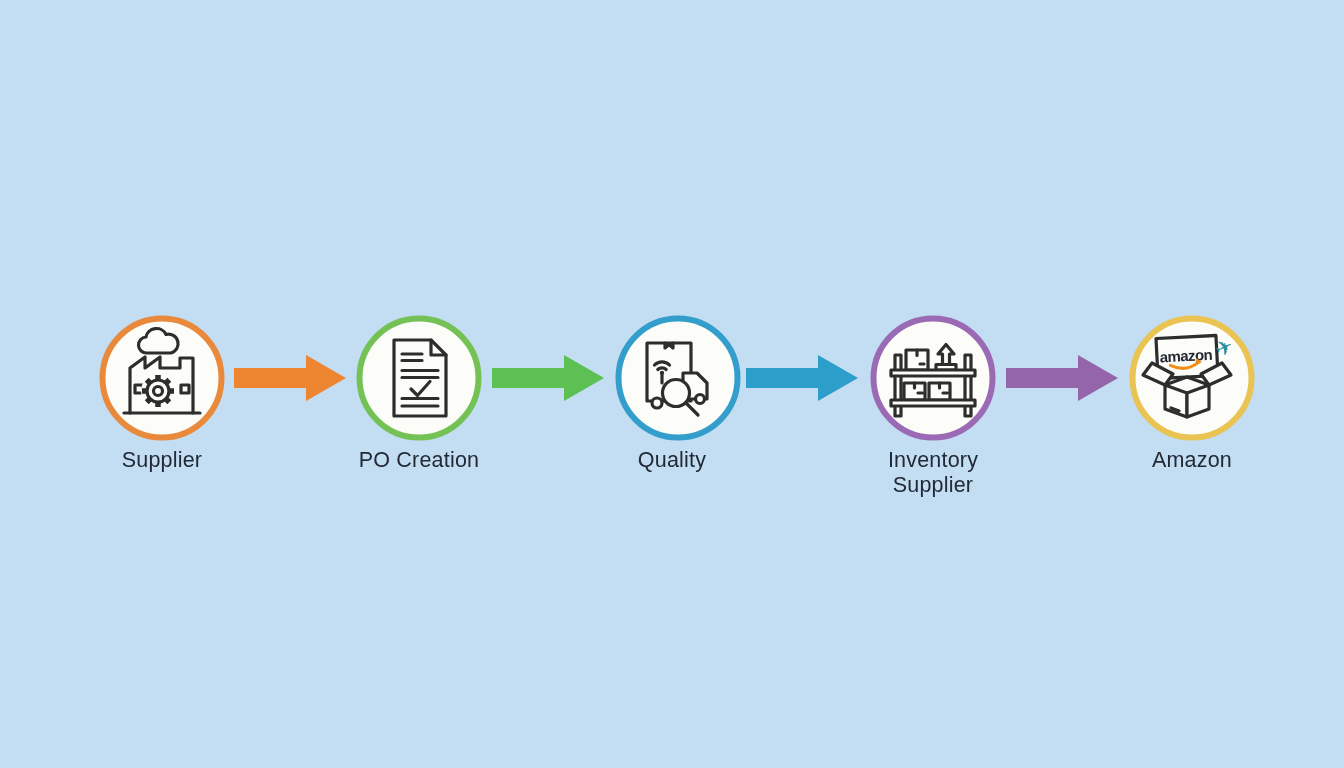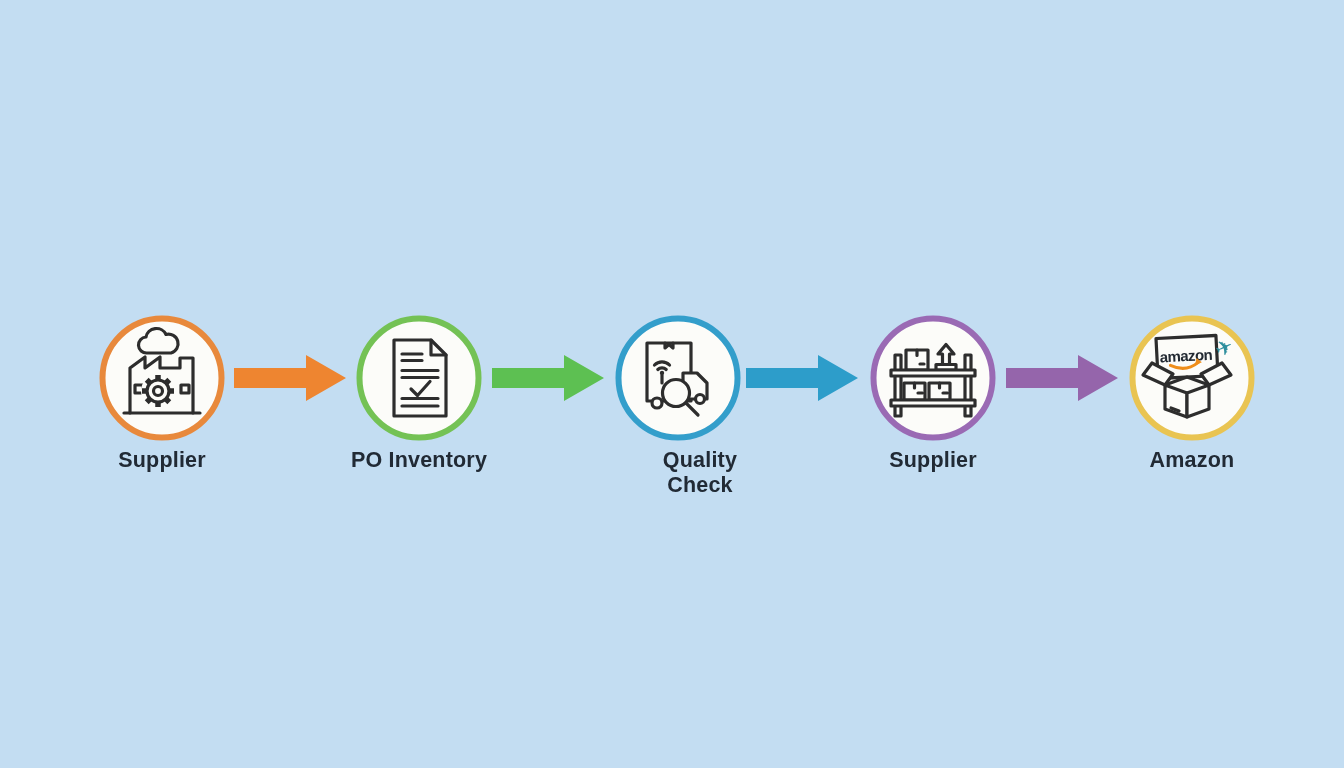--- a/index.html
+++ b/index.html
@@ -17,21 +17,21 @@
   .stf { fill:#fcfcf9; stroke:#2d2d2d; stroke-width:3.2; stroke-linejoin:round; }
   
   .fil { fill:#2d2d2d; stroke:none; }
   .mask { fill:#fcfcf9; stroke:none; }
   .teeth { fill:none; stroke:#2d2d2d; stroke-width:5.5; stroke-linecap:butt; }
   .smile { fill:none; stroke-width:3; stroke-linecap:round; }
   .amz-text { font-family:"Liberation Sans",sans-serif; font-weight:bold; font-size:15px; fill:#232a33; letter-spacing:-0.6px; }
   .plane { font-family:"DejaVu Sans",sans-serif; font-size:21px; }
 
   .label { position:absolute; top:448px; width:240px; text-align:center;
-           font-weight:bold; font-size:21.5px; line-height:25px;
+           font-weight:normal; font-size:21.5px; line-height:25px;
            color:#212a35; letter-spacing:0.2px; }
 </style>
 </head>
 <body>
 
 <div class="canvas">
 
   <svg class="node-svg" style="left:97px" viewBox="0 0 130 130">
     <circle class="ring" cx="65" cy="65" r="59.5" stroke="#e8893c"></circle>
     <g>
@@ -58,21 +58,21 @@
   <svg class="node-svg" style="left:354px" viewBox="0 0 130 130">
     <circle class="ring" cx="65" cy="65" r="59.5" stroke="#74c255"></circle>
     <g>
       <path class="stf" d="M40,27 H77 L92,42 V103 H40 Z"></path>
       <path class="st" d="M77,27 V42 H92"></path>
       <path class="st" d="M48,41 H68 M48,47.5 H68 M48,57.5 H84 M48,64.5 H84 M48,85.5 H84 M48,93 H84" stroke-width="3"></path>
       <path class="st" d="M57,76 L63.5,82.5 L76,68.5" stroke-width="3.6"></path>
     </g>
   </svg>
   <div class="label" style="left:299px">
-    <div>PO Inventory</div>
+    <div>PO Creation</div>
     <div></div>
   </div>
 
   <svg class="arrow" style="left:492px" viewBox="0 0 112 52">
     <polygon points="0,16 72,16 72,3 112,26 72,49 72,36 0,36" fill="#5dc052"></polygon>
   </svg>
 
   <svg class="node-svg" style="left:613px" viewBox="0 0 130 130">
     <circle class="ring" cx="65" cy="65" r="59.5" stroke="#339ecb"></circle>
     <g>
@@ -81,23 +81,22 @@
       <path class="st" d="M41.5,52 a10.5,10.5 0 0 1 15,0 M44.8,56.5 a6,6 0 0 1 8.4,0"></path>
       <circle class="fil" cx="49" cy="60" r="2.2"></circle>
       <path class="st" d="M49,62.5 V70"></path>
       <path class="stf" d="M70,60 H84 L94,70 V86 H70 Z"></path>
       <circle class="stf" cx="44" cy="90" r="5"></circle>
       <circle class="stf" cx="87" cy="86" r="4.5"></circle>
       <circle class="stf" cx="63" cy="80" r="13.5" stroke-width="3.6"></circle>
       <path class="st" d="M73,90 L85,102" stroke-width="5.5"></path>
     </g>
   </svg>
-  <div class="label" style="left:580px">
+  <div class="label" style="left:552px">
     <div>Quality</div>
-    <div>Check</div>
   </div>
 
   <svg class="arrow" style="left:746px" viewBox="0 0 112 52">
     <polygon points="0,16 72,16 72,3 112,26 72,49 72,36 0,36" fill="#2d9dca"></polygon>
   </svg>
 
   <svg class="node-svg" style="left:868px" viewBox="0 0 130 130">
     <circle class="ring" cx="65" cy="65" r="59.5" stroke="#9a6ab4"></circle>
     <g>
       <rect class="stf" x="27" y="42" width="6" height="61"></rect>
@@ -107,20 +106,21 @@
       <rect class="stf" x="68" y="51.5" width="20" height="5.5"></rect>
       <path class="st" d="M74.5,51.5 V41 H70 L78,31.5 L86,41 H81.5 V51.5"></path>
       <rect class="stf" x="23" y="57" width="84" height="6"></rect>
       <rect class="stf" x="36" y="70" width="21" height="17"></rect>
       <rect class="stf" x="61" y="70" width="21" height="17"></rect>
       <path class="st" d="M46.5,70 V75 M71.5,70 V75 M50,80 H54.5 M75,80 H79.5"></path>
       <rect class="stf" x="23" y="87" width="84" height="6"></rect>
     </g>
   </svg>
   <div class="label" style="left:813px">
+    <div>Inventory</div>
     <div>Supplier</div>
   </div>
 
   <svg class="arrow" style="left:1006px" viewBox="0 0 112 52">
     <polygon points="0,16 72,16 72,3 112,26 72,49 72,36 0,36" fill="#9565ab"></polygon>
   </svg>
 
   <svg class="node-svg" style="left:1127px" viewBox="0 0 130 130">
     <circle class="ring" cx="65" cy="65" r="59.5" stroke="#e9c452"></circle>
     <g>

